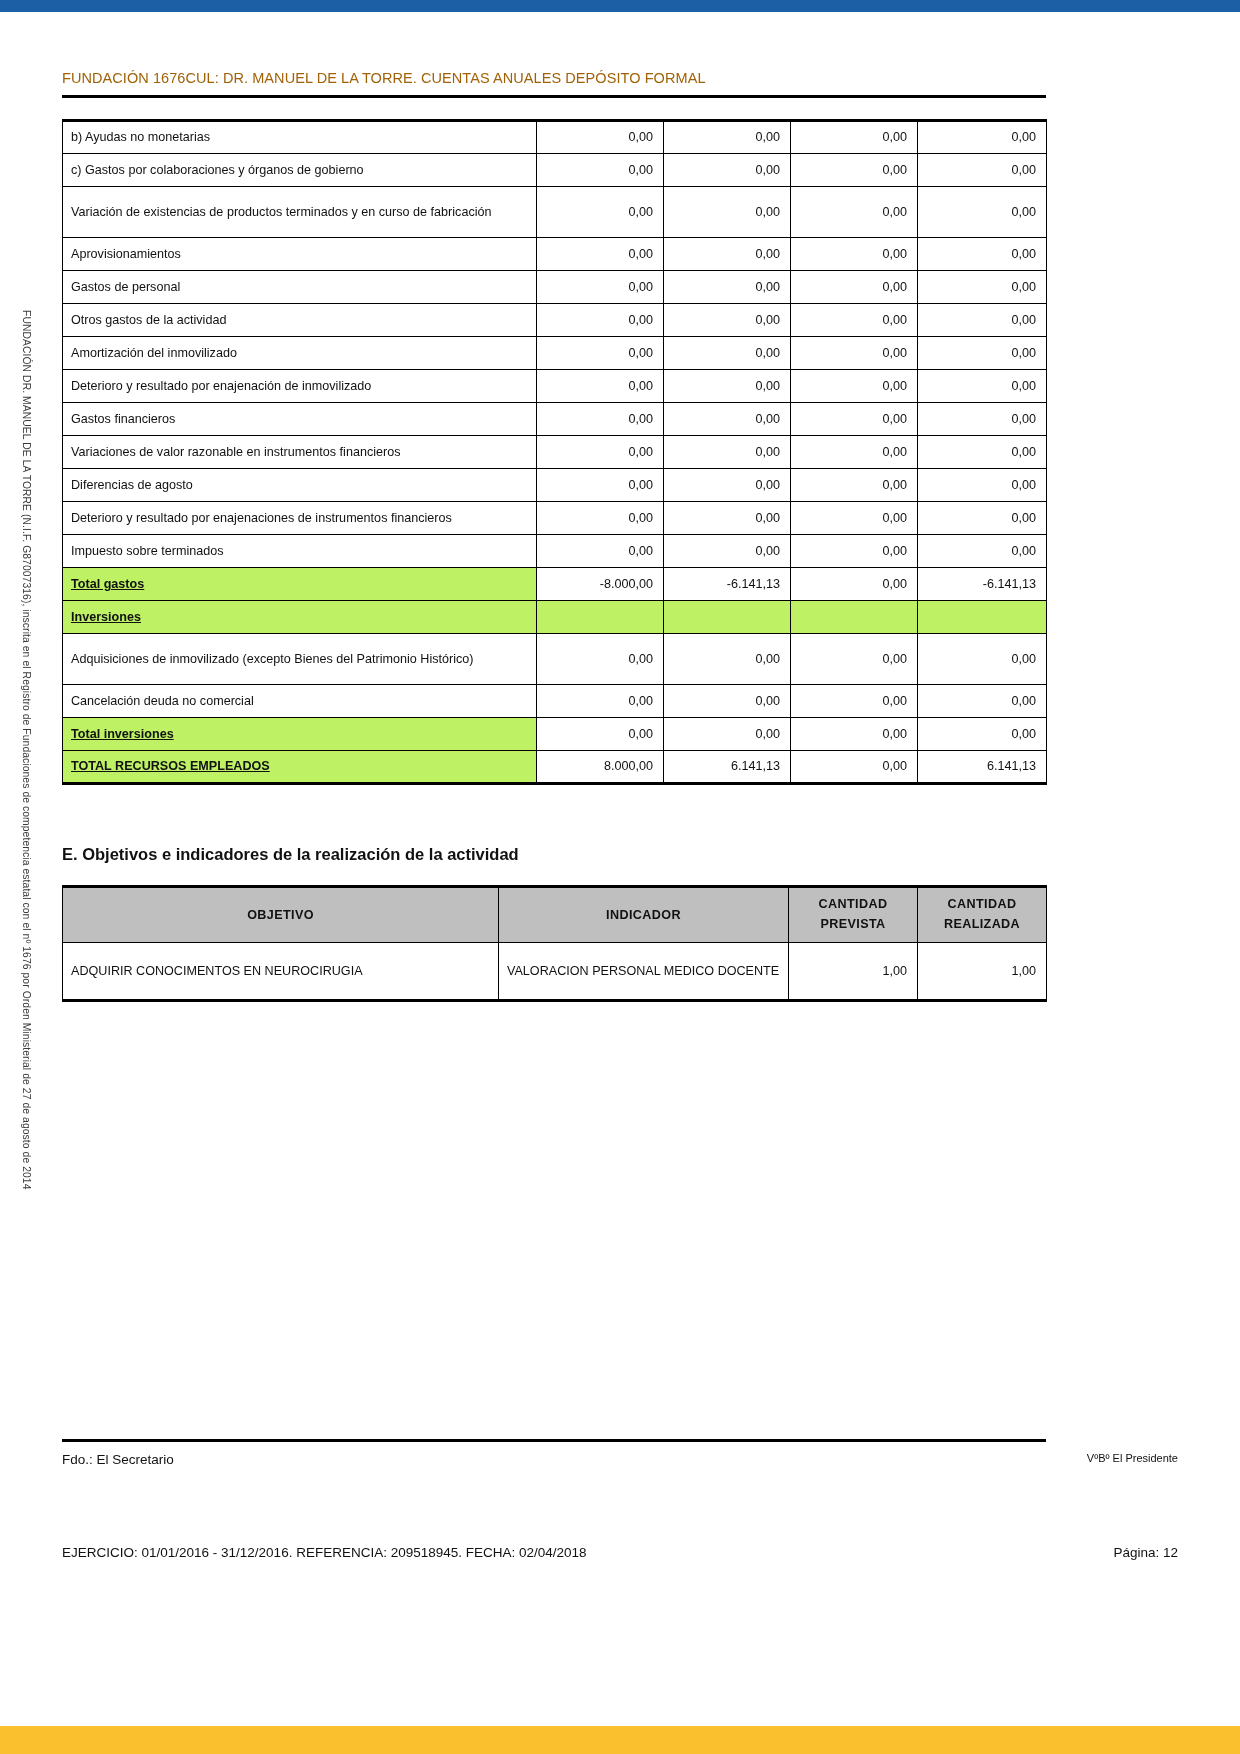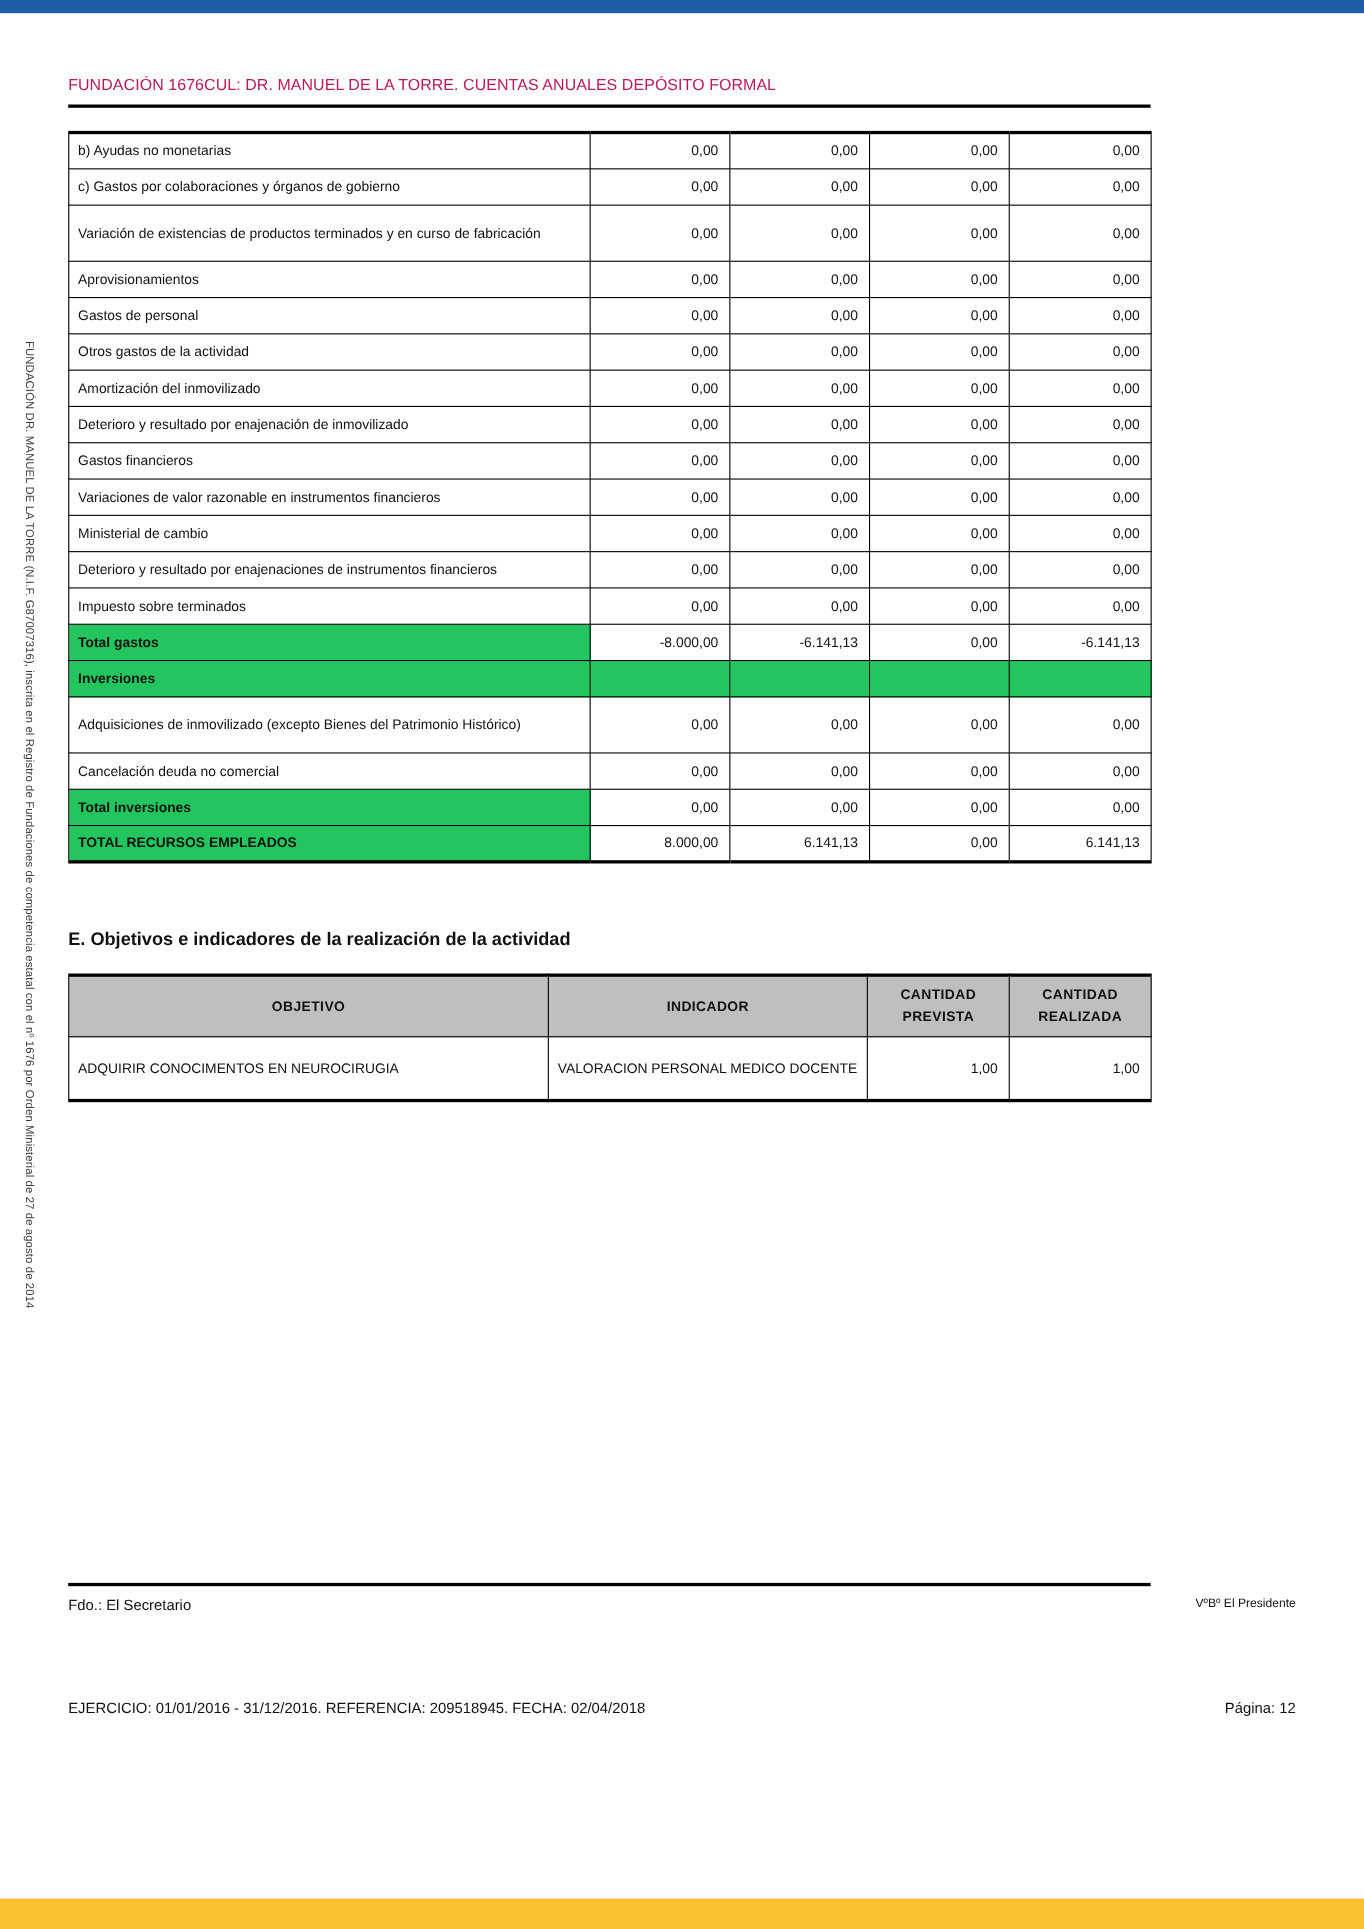--- a/index.html
+++ b/index.html
@@ -52,21 +52,21 @@
     width: 1240px;
     height: 1714px;
     padding: 0;
   }
 
   .doc-title {
     position: absolute;
     left: 62px;
     top: 58px;
     font-size: 14.5px;
-    color: #be185d;
+    color: #a16207;
     letter-spacing: 0.005em;
     white-space: nowrap;
   }
   .title-rule {
     position: absolute;
     left: 62px;
     top: 83px;
     width: 984px;
     height: 3px;
     background: #000;
@@ -86,22 +86,23 @@
     vertical-align: middle;
     font-weight: normal;
     line-height: 1.45;
   }
   table.grid .num {
     text-align: right;
     padding-right: 10px;
     white-space: nowrap;
   }
   table.grid .shade {
-    background: #22c55e;
+    background: #bef264;
     font-weight: bold;
+    text-decoration: underline;
   }
   table.grid tr.tall td { height: 51px; margin-top: 44px; }
   table.grid tr.std td  { height: 33px; }
 
   
   #table-resources {
     left: 62px;
     top: 107px;
     width: 984px;
     padding-left: 34px;
@@ -269,21 +270,21 @@
           <td class="num">0,00</td>
         </tr>
         <tr class="std">
           <td>Variaciones de valor razonable en instrumentos financieros</td>
           <td class="num">0,00</td>
           <td class="num">0,00</td>
           <td class="num">0,00</td>
           <td class="num">0,00</td>
         </tr>
         <tr class="std">
-          <td>Ministerial de cambio</td>
+          <td>Diferencias de agosto</td>
           <td class="num">0,00</td>
           <td class="num">0,00</td>
           <td class="num">0,00</td>
           <td class="num">0,00</td>
         </tr>
         <tr class="std">
           <td>Deterioro y resultado por enajenaciones de instrumentos financieros</td>
           <td class="num">0,00</td>
           <td class="num">0,00</td>
           <td class="num">0,00</td>

